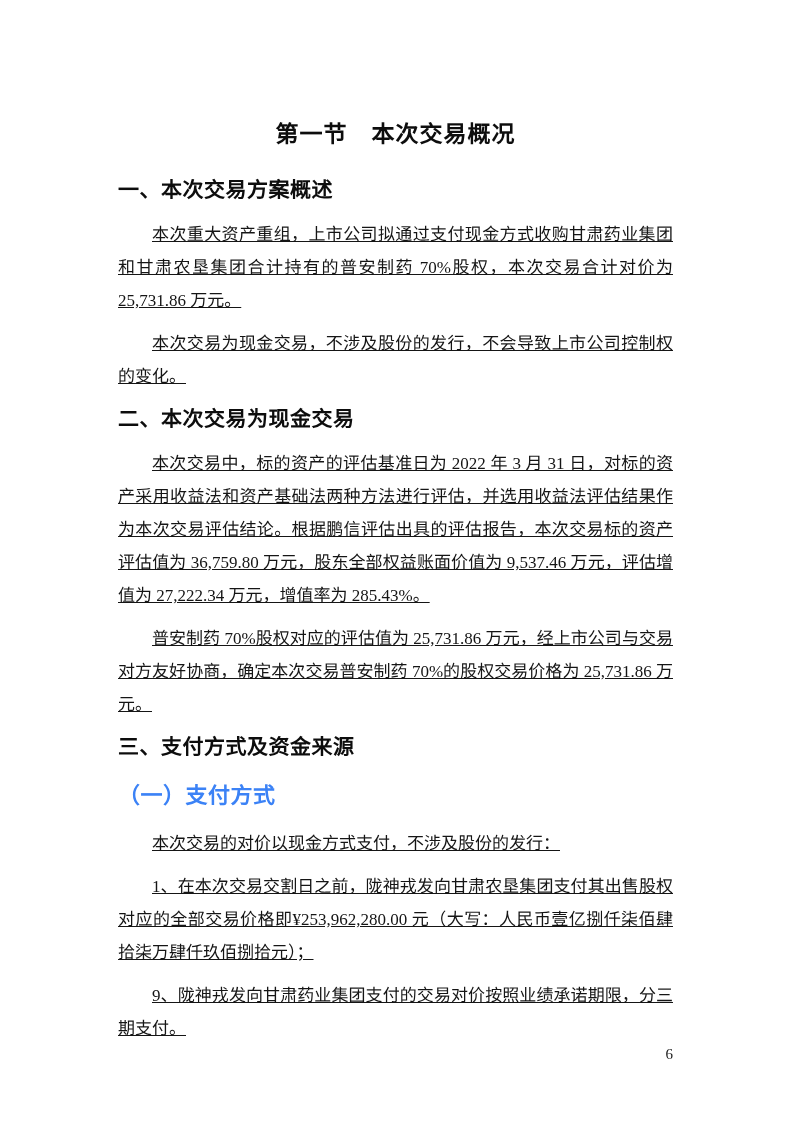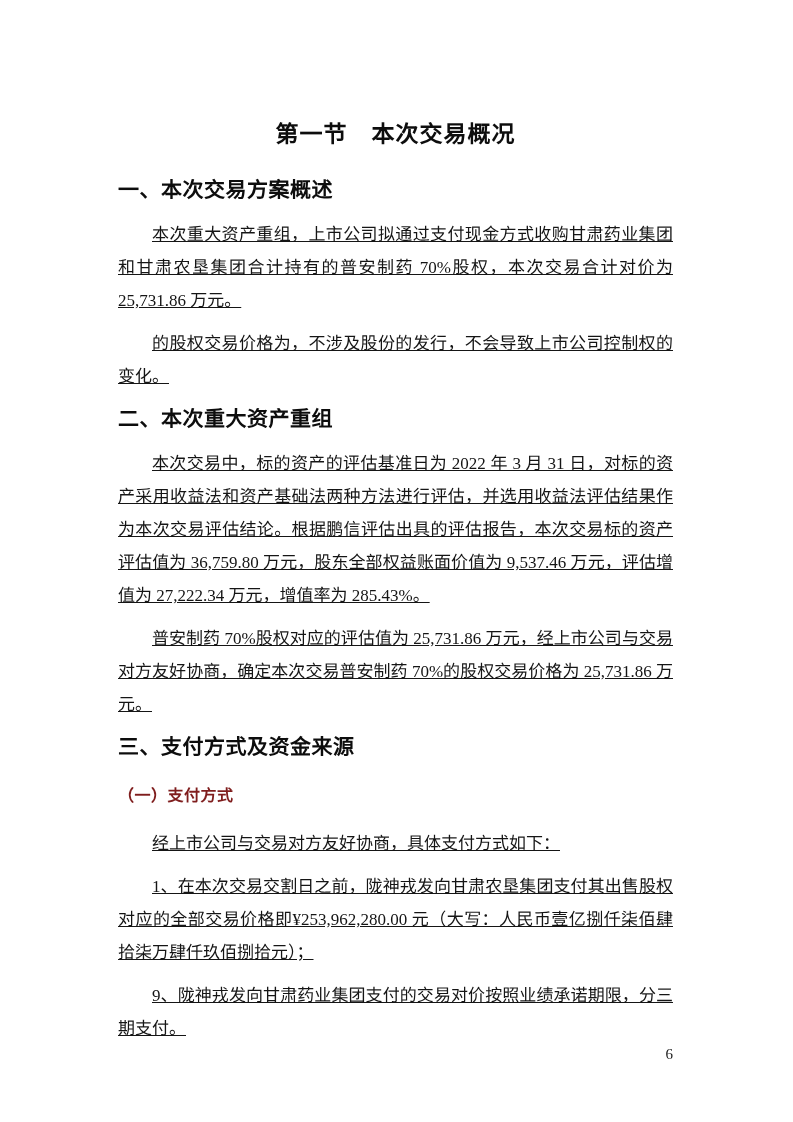--- a/index.html
+++ b/index.html
@@ -34,23 +34,23 @@
     font-weight: bold;
     font-size: 21px;
     line-height: 28px;
     color: #0d0d0d;
     margin: 12px 0 14px 0;
     letter-spacing: 0.5px;
   }
   .subsec-heading {
     font-family: "Liberation Sans", "DejaVu Sans", sans-serif;
     font-weight: bold;
-    font-size: 16px;
+    font-size: 22px;
     line-height: 26px;
-    color: #7f1d1d;
+    color: #3b82f6;
     margin: 22px 0 18px 0;
     letter-spacing: 0.5px;
   }
   .para {
     font-size: 17px;
     line-height: 33px;
     text-align: justify;
     text-indent: 2em;
     margin: 0 0 10px 0;
     color: #151515;
@@ -68,35 +68,35 @@
 </head>
 <body>
 
 <div class="page">
 
   <h1 class="doc-title">第一节　本次交易概况</h1>
 
   <section>
     <h2 class="sec-heading">一、本次交易方案概述</h2>
     <p class="para">本次重大资产重组，上市公司拟通过支付现金方式收购甘肃药业集团和甘肃农垦集团合计持有的普安制药 70%股权，本次交易合计对价为 25,731.86 万元。</p>
-    <p class="para">的股权交易价格为，不涉及股份的发行，不会导致上市公司控制权的变化。</p>
+    <p class="para">本次交易为现金交易，不涉及股份的发行，不会导致上市公司控制权的变化。</p>
   </section>
 
   <section>
-    <h2 class="sec-heading">二、本次重大资产重组</h2>
+    <h2 class="sec-heading">二、本次交易为现金交易</h2>
     <p class="para">本次交易中，标的资产的评估基准日为 2022 年 3 月 31 日，对标的资产采用收益法和资产基础法两种方法进行评估，并选用收益法评估结果作为本次交易评估结论。根据鹏信评估出具的评估报告，本次交易标的资产评估值为 36,759.80 万元，股东全部权益账面价值为 9,537.46 万元，评估增值为 27,222.34 万元，增值率为 285.43%。</p>
     <p class="para">普安制药 70%股权对应的评估值为 25,731.86 万元，经上市公司与交易对方友好协商，确定本次交易普安制药 70%的股权交易价格为 25,731.86 万元。</p>
   </section>
 
   <section>
     <h2 class="sec-heading">三、支付方式及资金来源</h2>
 
     <div>
       <h3 class="subsec-heading">（一）支付方式</h3>
-      <p class="para">经上市公司与交易对方友好协商，具体支付方式如下：</p>
+      <p class="para">本次交易的对价以现金方式支付，不涉及股份的发行：</p>
       <p class="para">1、在本次交易交割日之前，陇神戎发向甘肃农垦集团支付其出售股权对应的全部交易价格即¥253,962,280.00 元（大写：人民币壹亿捌仟柒佰肆拾柒万肆仟玖佰捌拾元）；</p>
       <p class="para">9、陇神戎发向甘肃药业集团支付的交易对价按照业绩承诺期限，分三期支付。</p>
     </div>
   </section>
 
   <div class="page-number">6</div>
 
 </div>
 
 </body></html>

